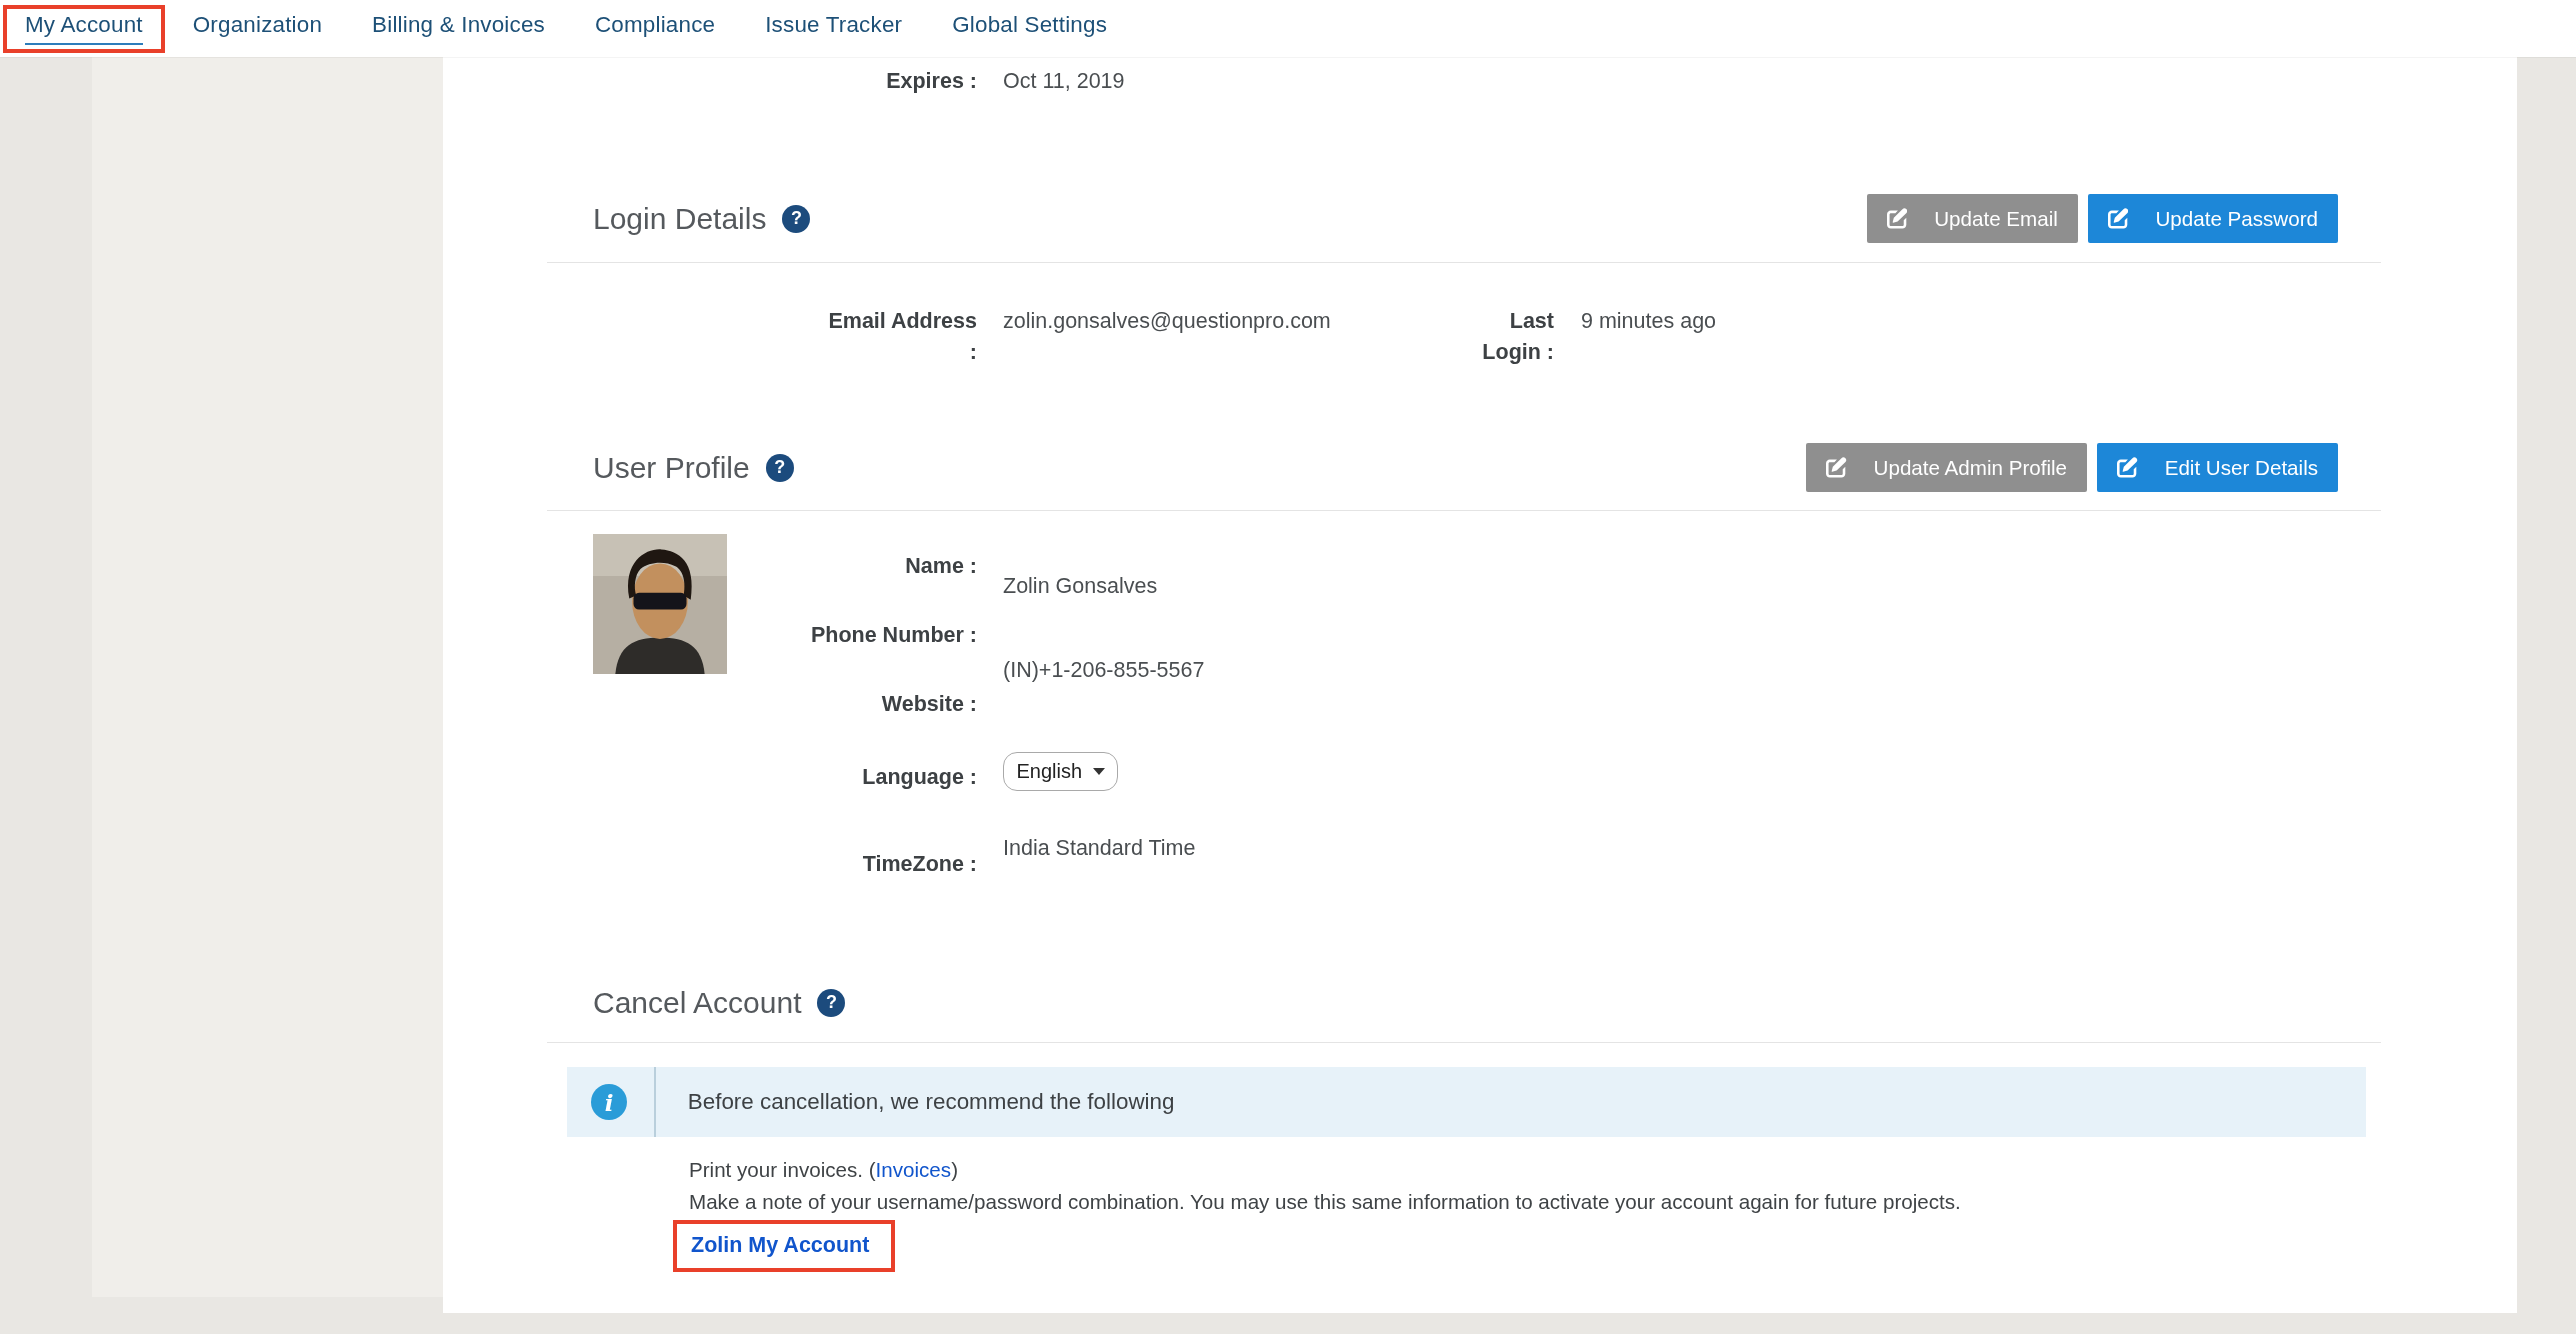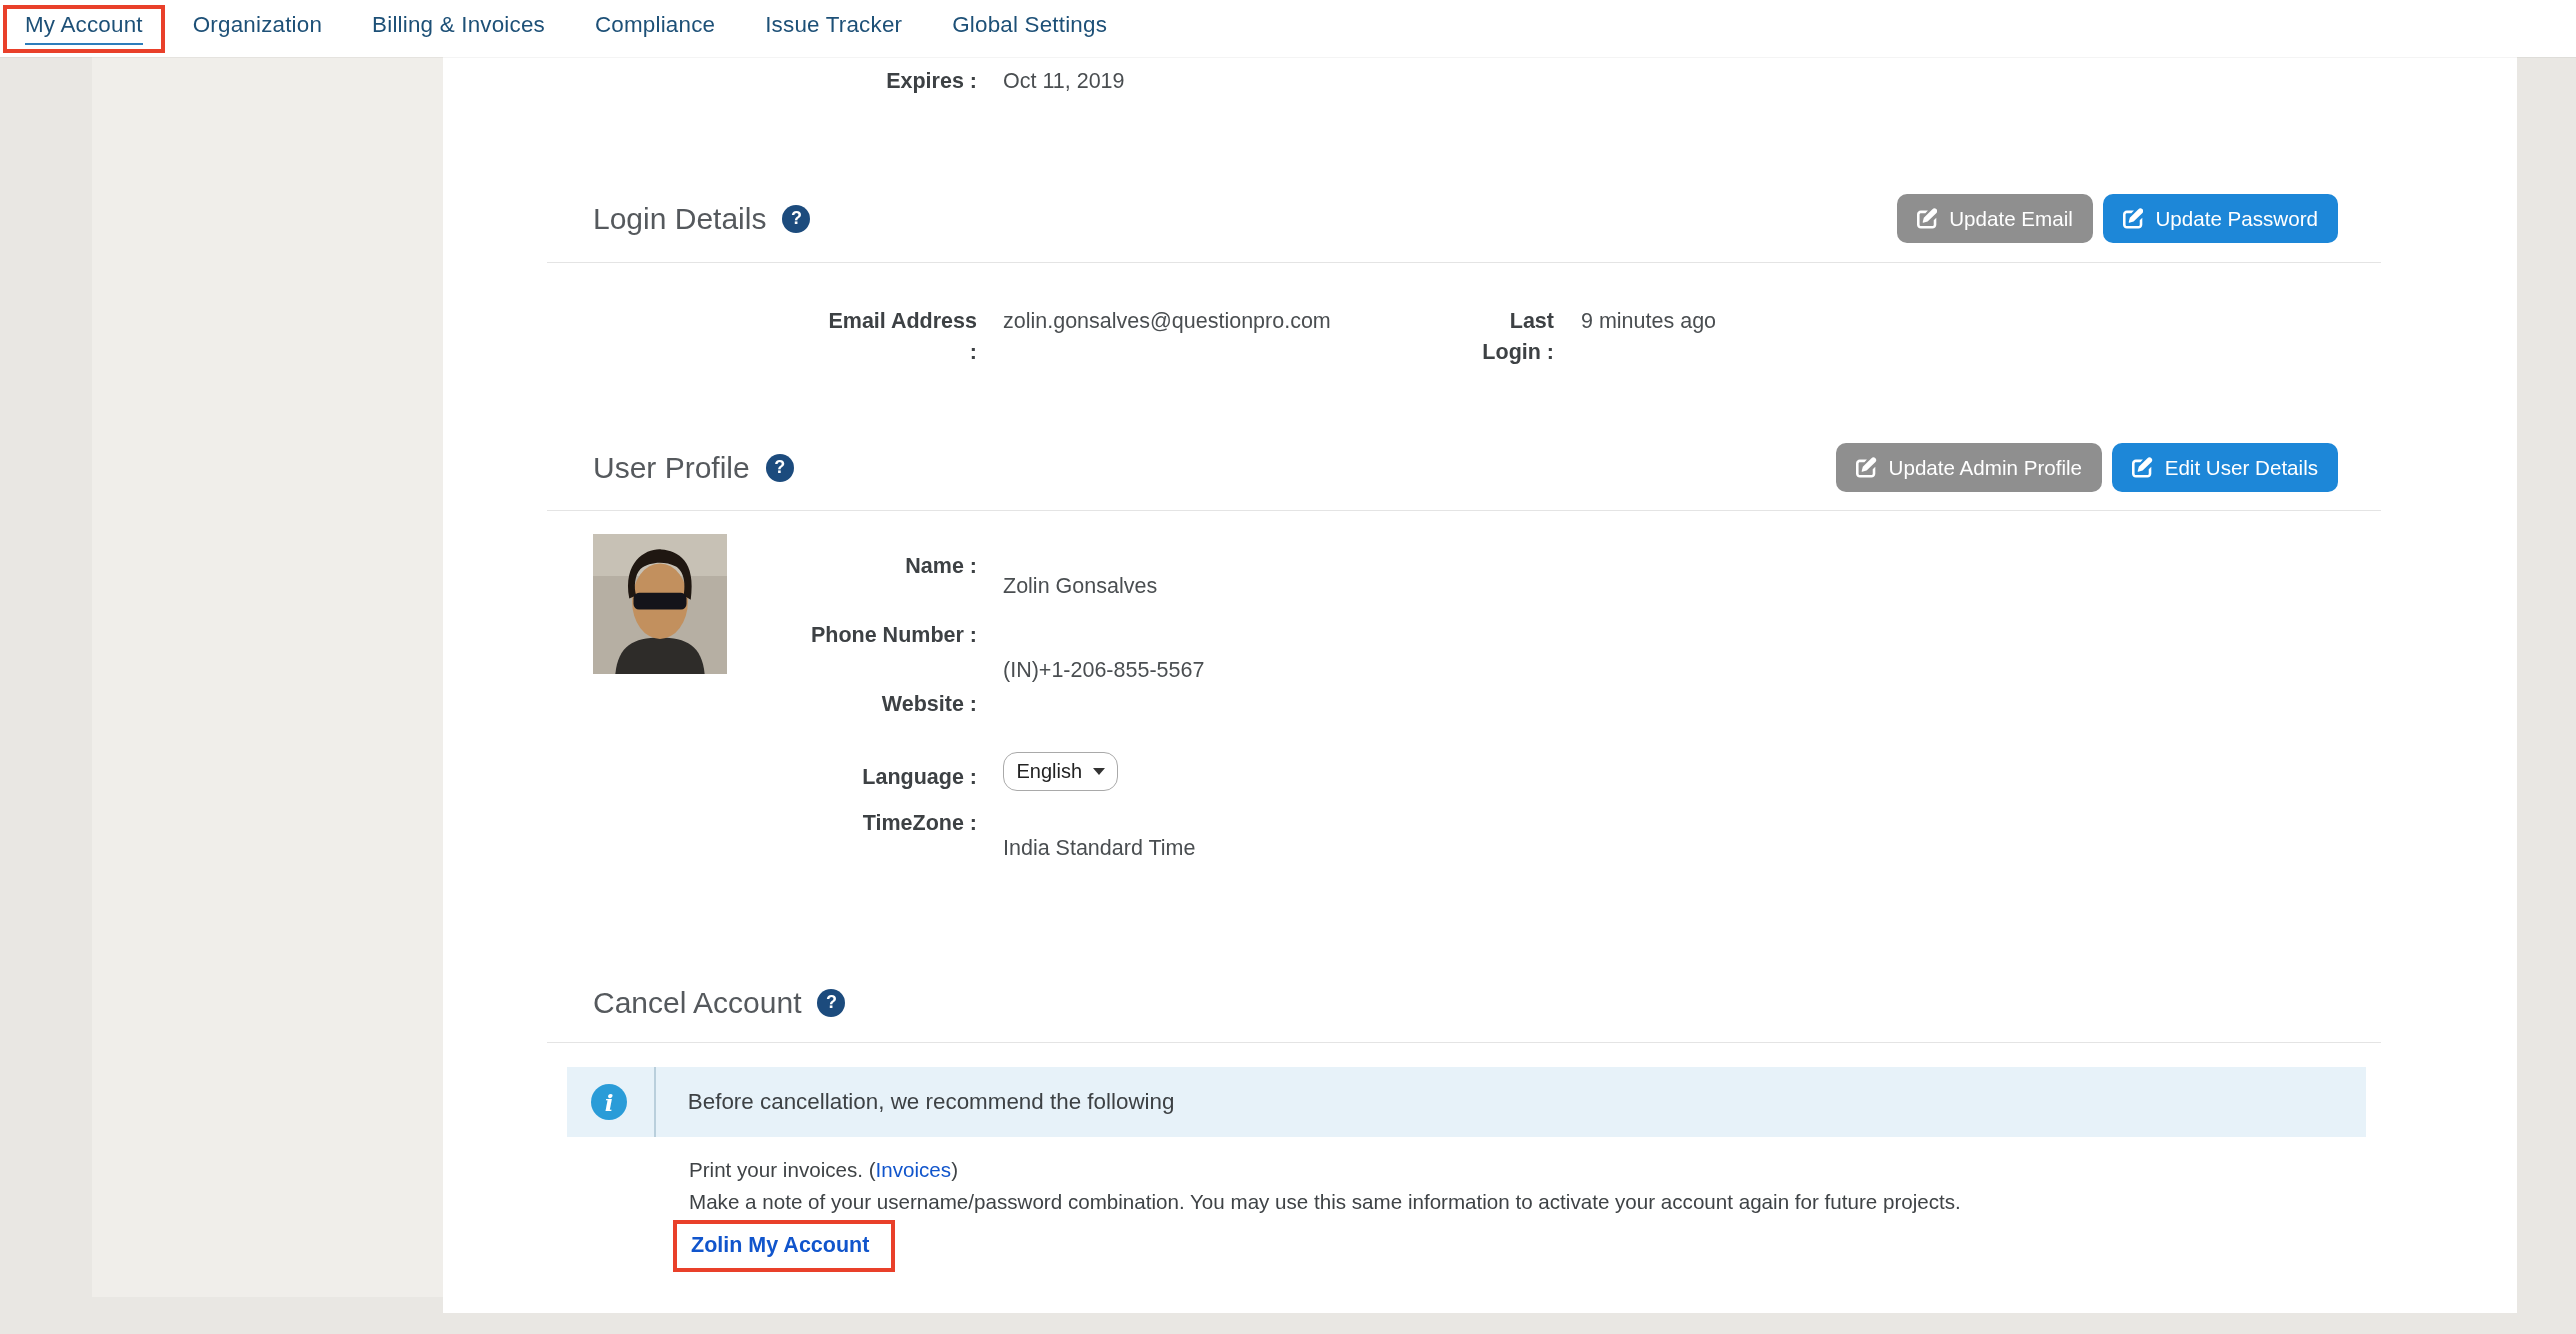--- a/index.html
+++ b/index.html
@@ -24,21 +24,21 @@
   .lab { position:absolute; font-weight:700; font-size:21.5px; line-height:31px; color:#3d4144; text-align:right; }
   .val { position:absolute; font-size:21.5px; line-height:31px; color:#4a4e51; }
 
   
   .sec-head { position:absolute; left:104px; width:1834px; height:57px; display:flex; align-items:center; justify-content:space-between; }
   .sec-title-wrap { display:flex; align-items:center; gap:16px; margin-left:46px; }
   .sec-title { font-size:30px; font-weight:400; color:#55595d; }
   .help { width:28px; height:28px; border-radius:50%; background:#1c4b7d; color:#fff; font-size:18px; font-weight:700;
           display:flex; align-items:center; justify-content:center; cursor:pointer; flex:0 0 auto; }
   .btns { display:flex; gap:10px; margin-right:43px; }
-  .btn { height:49px; display:flex; align-items:center; gap:12px; padding:0 20px; border:none; border-radius:10px;
+  .btn { height:49px; display:flex; align-items:center; gap:27px; padding:0 20px; border:none; border-radius:2px;
          color:#fff; font-size:20.6px; font-family:inherit; cursor:pointer; white-space:nowrap; }
   .btn.gray { background:#8f8f8f; }
   .btn.blue { background:#1d87d8; }
   .edit-ic { width:20.6px; height:20.6px; flex:0 0 auto; }
 
   .divider { position:absolute; left:104px; width:1834px; height:0.9px; background:#e4e4e4; }
 
   
   #avatar { position:absolute; left:150px; top:477px; width:134px; height:140px; overflow:hidden; background:#b9b2a6; }
   #avatar svg { width:100%; height:100%; display:block; }
@@ -168,21 +168,21 @@
 
     <div class="lab" style="left:346px; top:632px; width:188px;">Website :</div>
     <div class="val" style="left:560px; top:632px;"></div>
 
     <div class="lab" style="left:346px; top:705px; width:188px;">Language :</div>
     <div class="dropdown">
       <span>English</span>
       <span class="caret"></span>
     </div>
 
-    <div class="lab" style="left:346px; top:751px; width:188px;">TimeZone :</div>
+    <div class="lab" style="left:346px; top:792px; width:188px;">TimeZone :</div>
     <div class="val" style="left:560px; top:776px;">India Standard Time</div>
 
     <div class="sec-head" style="top:917px;">
       <div class="sec-title-wrap">
         <h2 class="sec-title">Cancel Account</h2>
         <span class="help">?</span>
       </div>
     </div>
     <div class="divider" style="top:985px;"></div>
 

